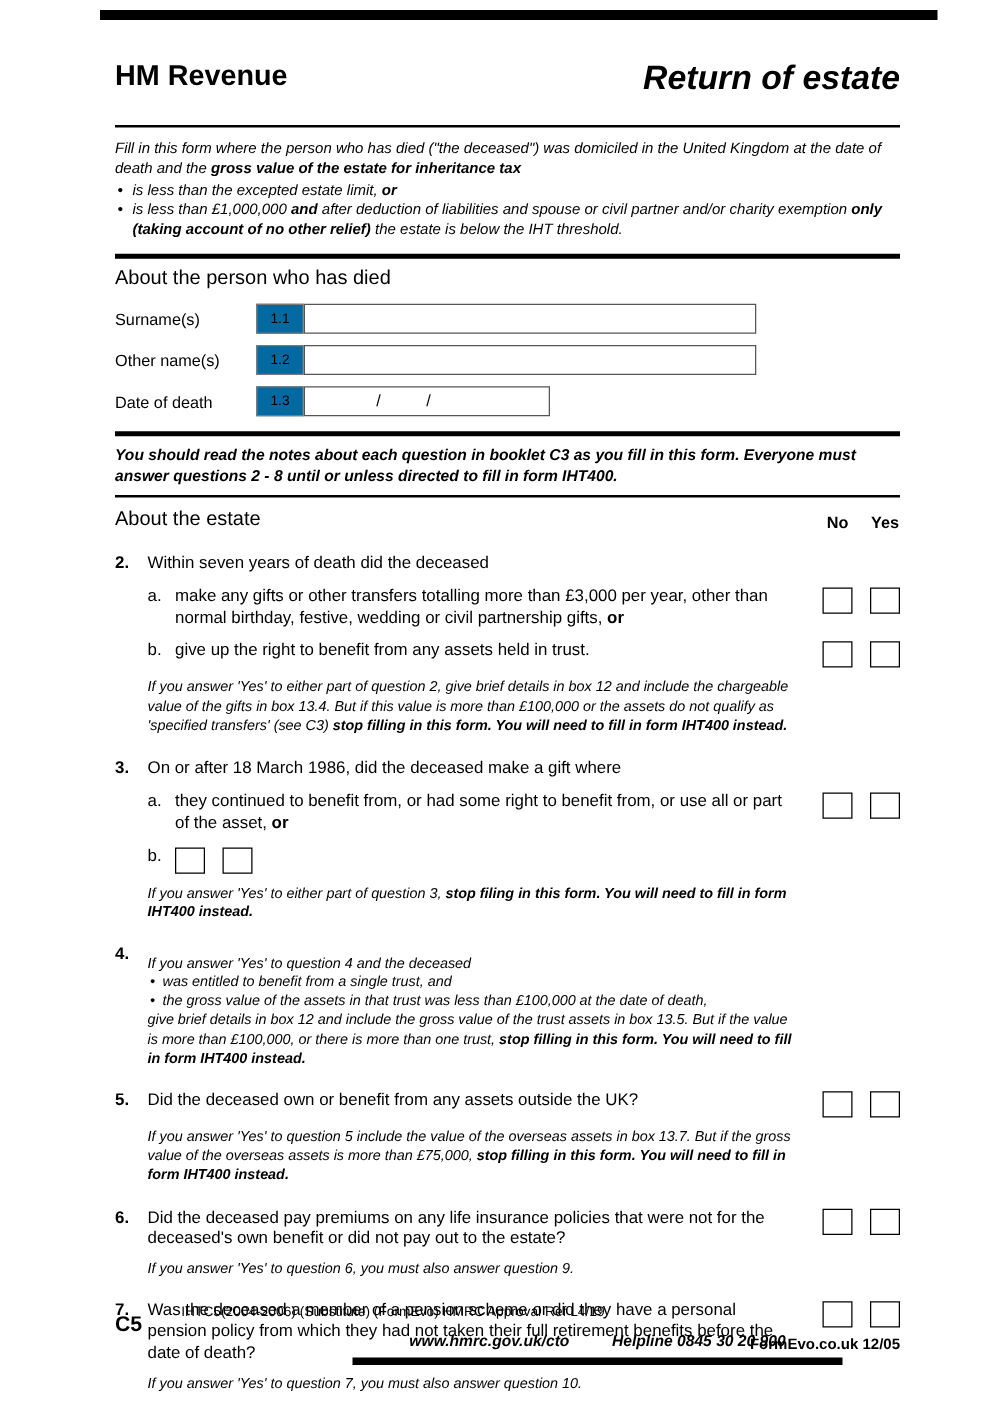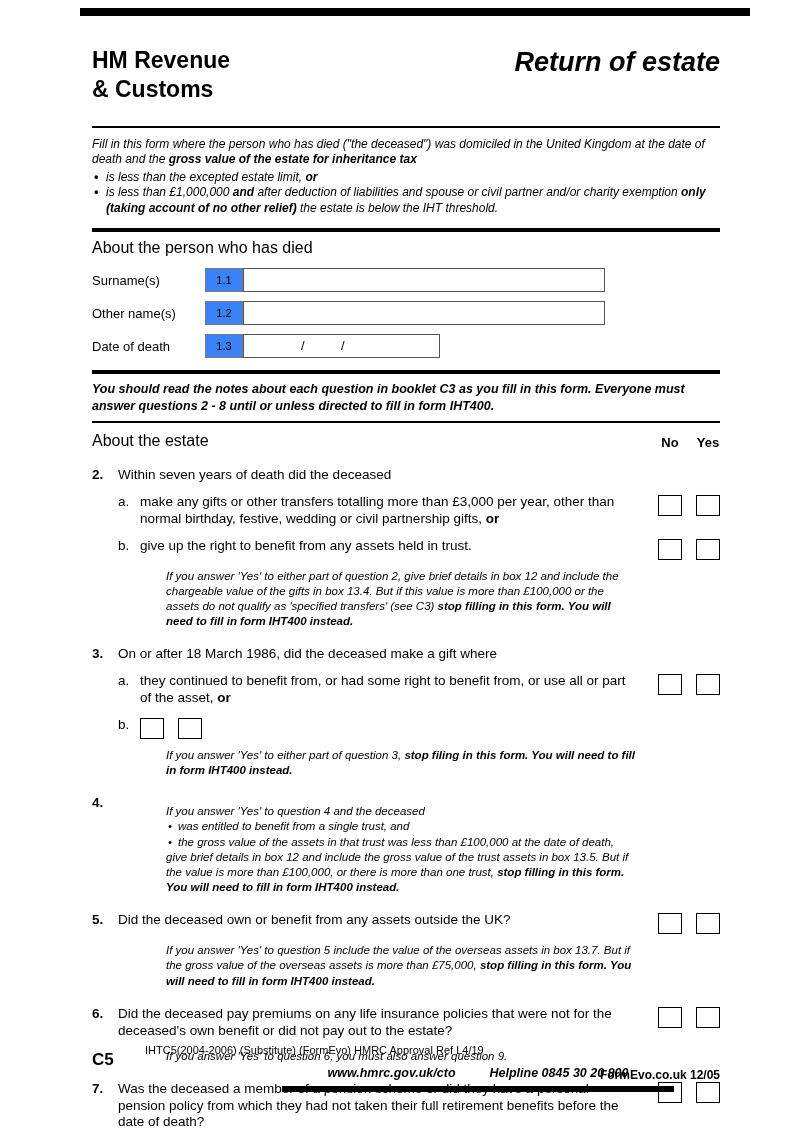--- a/index.html
+++ b/index.html
@@ -21,21 +21,21 @@
   .intro { margin-top:9px; font-style:italic; font-size:12px; line-height:1.3; }
   .intro p { margin-bottom:2px; }
   .intro ul { list-style:none; }
   .intro li { padding-left:14px; position:relative; }
   .intro li::before { content:"•"; position:absolute; left:2px; font-weight:bold; }
 
   .sec-heading { font-size:16px; font-weight:normal; margin:7px 0 11px 0; }
 
   .field-row { display:flex; align-items:center; margin-bottom:9px; }
   .field-label { width:113px; font-size:13px; }
-  .num-box { width:38px; height:24px; background:#3b82f6; border:1px solid #7a7a7a;
+  .num-box { width:38px; height:24px; background:#0369a1; border:1px solid #7a7a7a;
              font-size:11px; display:flex; align-items:center; justify-content:center; }
   .input-box { height:24px; border:1px solid #555; background:#fff; font-size:13px; padding:0 6px;
                font-family:"Liberation Sans", sans-serif; }
   .input-wide { width:362px; }
   .date-box { position:relative; width:197px; height:24px; border:1px solid #555; background:#fff; }
   .date-box .slash { position:absolute; top:3px; font-size:13px; }
   .slash1 { left:57px; } .slash2 { left:97px; }
 
   .mt12 { margin-top:12px; }
   .instruction { font-weight:bold; font-style:italic; font-size:12.5px; line-height:1.3; margin:7px 0; }
@@ -48,21 +48,21 @@
   .qnum { width:26px; font-weight:bold; }
   .qbody { flex:1; }
   .qrow { display:flex; align-items:flex-start; }
   .qtext { flex:1; padding-right:24px; }
   .part { display:flex; align-items:flex-start; margin-top:10px; }
   .plet { width:22px; }
   .ptext { flex:1; padding-right:24px; }
   .cbpair { display:flex; gap:14px; margin-top:1px; }
   .cb { width:24px; height:21px; border:1.5px solid #000; background:#fff; display:inline-block; }
 
-  .note { font-style:italic; font-size:11.5px; line-height:1.32; margin-top:9px; padding-right:84px;margin-left:48px; }
+  .note { font-style:italic; font-size:11.5px; line-height:1.32; margin-top:9px; padding-right:84px; }
   .note-bullets { list-style:none; }
   .note-bullets li { padding-left:12px; position:relative; }
   .note-bullets li::before { content:"•"; position:absolute; left:2px; }
 
   .footer-approval { position:absolute; left:95px; top:1044px; font-size:11px; }
   .form-code { position:absolute; left:42px; top:1050px; font-size:17px; font-weight:bold; }
   .footer-center { position:absolute; left:200px; top:1066px; width:456px; text-align:center;
                    font-size:12.5px; font-weight:bold; font-style:italic; }
   .footer-center .gap { display:inline-block; width:34px; }
   .footer-bar { position:absolute; left:232px; top:1086px; width:392px; height:6px; background:#000; }
@@ -71,21 +71,20 @@
 </head>
 <body>
 
 <div class="page">
   <div class="top-bar"></div>
 
   <div class="content">
     <div class="header">
       <div class="org">
         <div>HM Revenue</div>
-        <div>&amp; Customs</div>
       </div>
       <div class="title">
         <div>Return of estate</div>
       </div>
     </div>
 
     <div class="rule-2"></div>
 
     <div class="intro">
       <p><span>Fill in this form where the person who has died ("the deceased") was domiciled in the United Kingdom at the date of death and the </span><span style="font-weight: bold;">gross value of the estate for inheritance tax</span></p>

